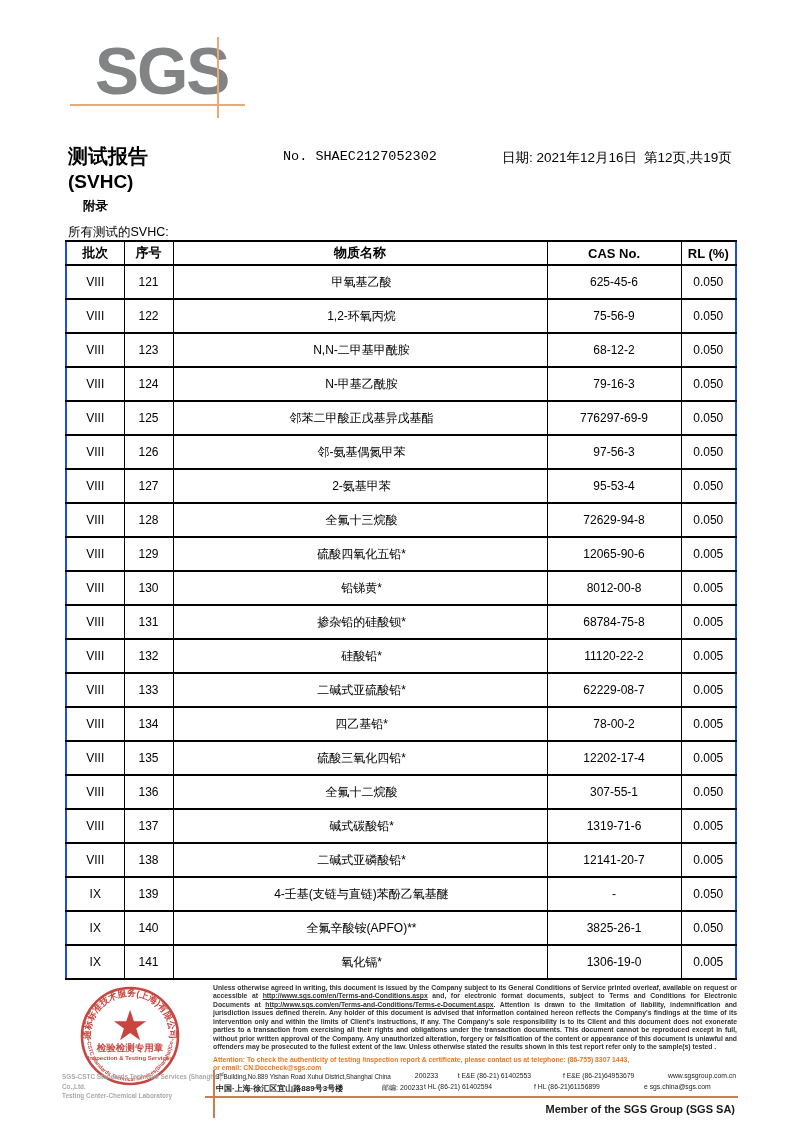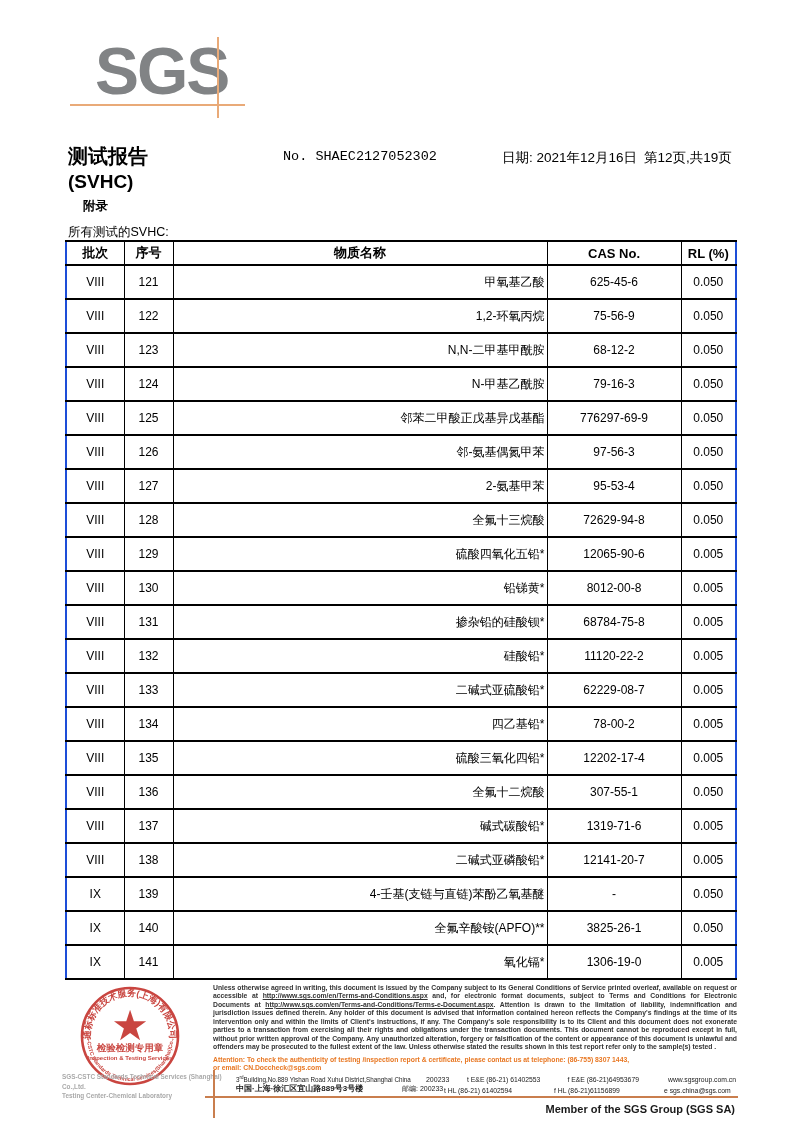--- a/index.html
+++ b/index.html
@@ -35,37 +35,37 @@
     border:2px solid #1d4ed8;
   }
   table.svhc th, table.svhc td {
     border-left:1px solid #000; border-right:1px solid #000;
     border-top:2px solid #000; border-bottom:2px solid #000;
     font-size:12px; text-align:center; vertical-align:middle;
     padding:0 2px; overflow:hidden; white-space:nowrap;
   }
   table.svhc th { height:24px; font-size:13px; font-weight:bold; }
   table.svhc td { height:34px; }
-  table.svhc td.c2 { text-align:right; padding-left:5px; }
+  table.svhc td.c2 { text-align:center; padding-left:5px; }
   .w-batch { width:58px; } .w-seq { width:49px; } .w-name { width:374px; }
   .w-cas { width:134px; } .w-rl { width:55px; }
 
   
   .disclaimer {
     position:absolute; left:213px; top:984px; width:524px;
     font-size:6.8px; line-height:1.24; text-align:justify;
     font-weight:bold; color:#333;
   }
   .disclaimer .url { text-decoration:underline; color:#333; }
   .attention {
     position:absolute; left:213px; top:1056px; width:524px;
     font-size:6.8px; line-height:1.25; font-weight:bold; color:#e87722;
   }
   .addr-block { position:absolute; left:216px; top:1072px; width:520px; color:#1a1a1a; }
-  .addr-row { display:flex; align-items:flex-end; height:11px;margin-left:20px; }
+  .addr-row { display:flex; align-items:flex-start; height:11px; }
   .addr-en { width:208px; font-size:6.3px; }
   .addr-cn { width:166px; font-size:8px; font-weight:bold; }
   .addr-postal-cn { width:42px; font-size:7px; }
   .addr-postal { width:45px; font-size:7px; }
   .addr-t { width:110px; font-size:6.8px; }
   .addr-f { width:110px; font-size:6.8px; }
   .addr-web { flex:1; font-size:6.8px; }
   sup { font-size:4.5px; }
   .footer-hline { position:absolute; left:205px; top:1096px; width:533px; height:2px; background:#c97e4e; }
   .footer-vline { position:absolute; left:213px; top:1070px; width:1.5px; height:48px; background:#c97e4e; }

